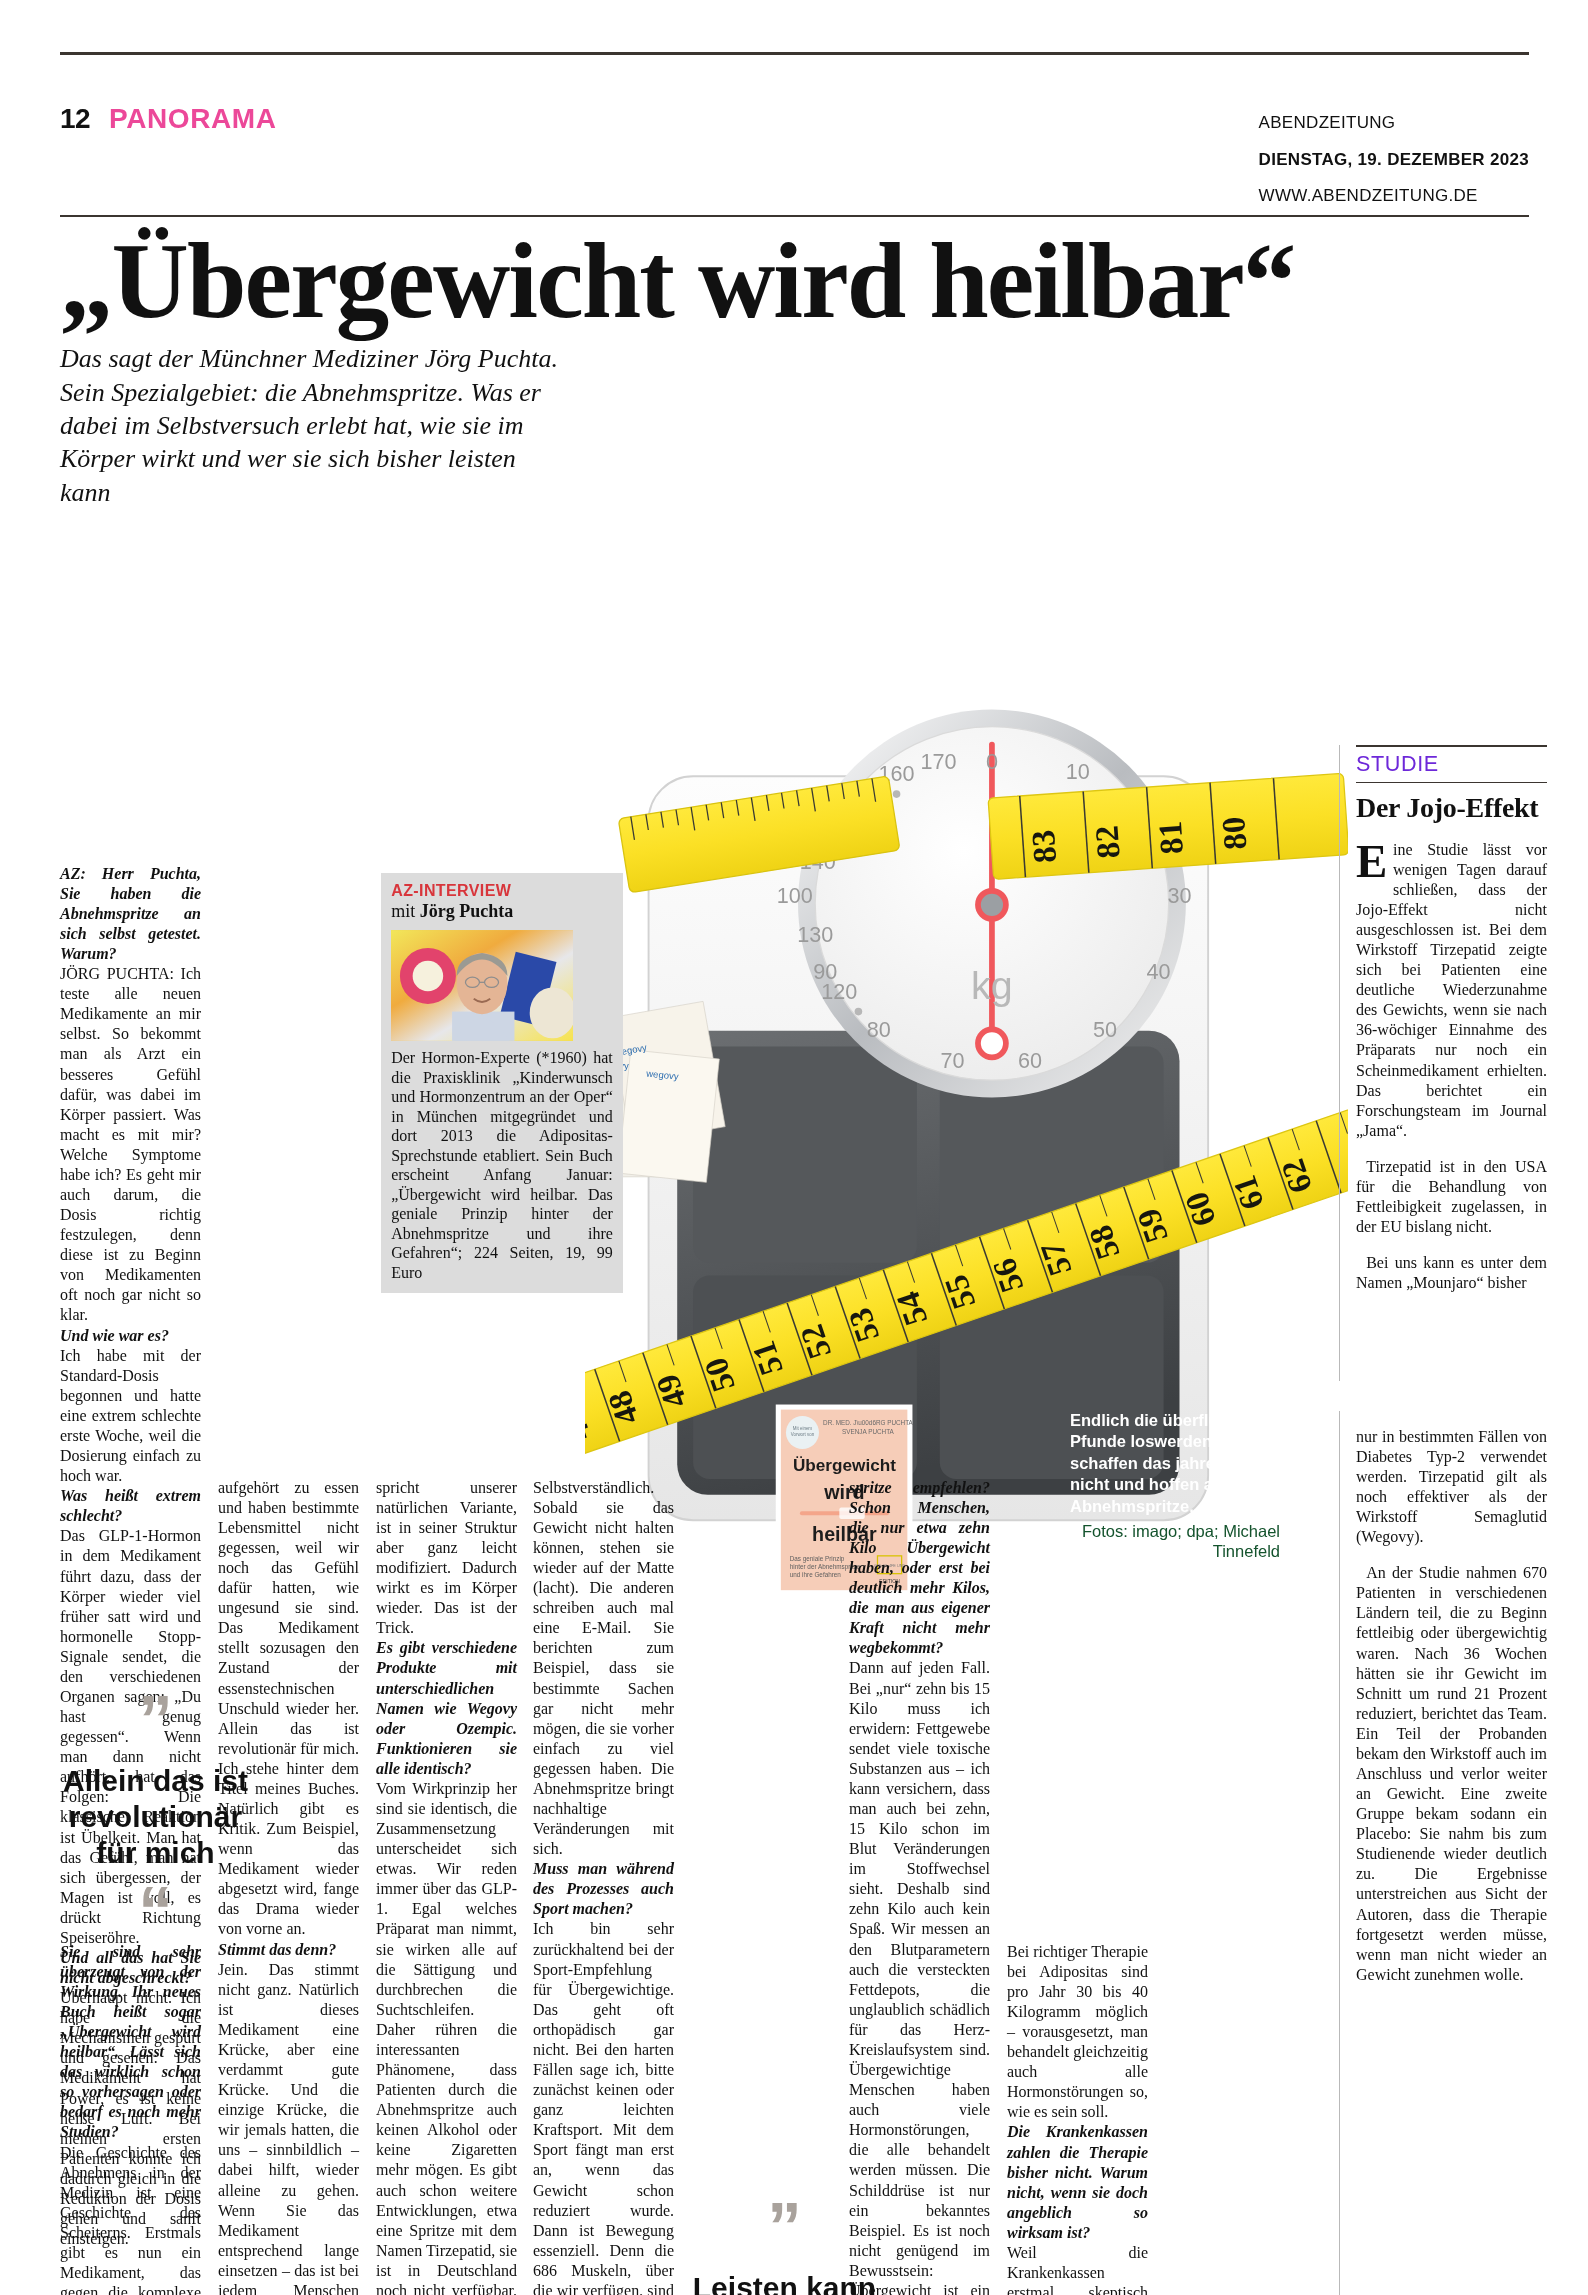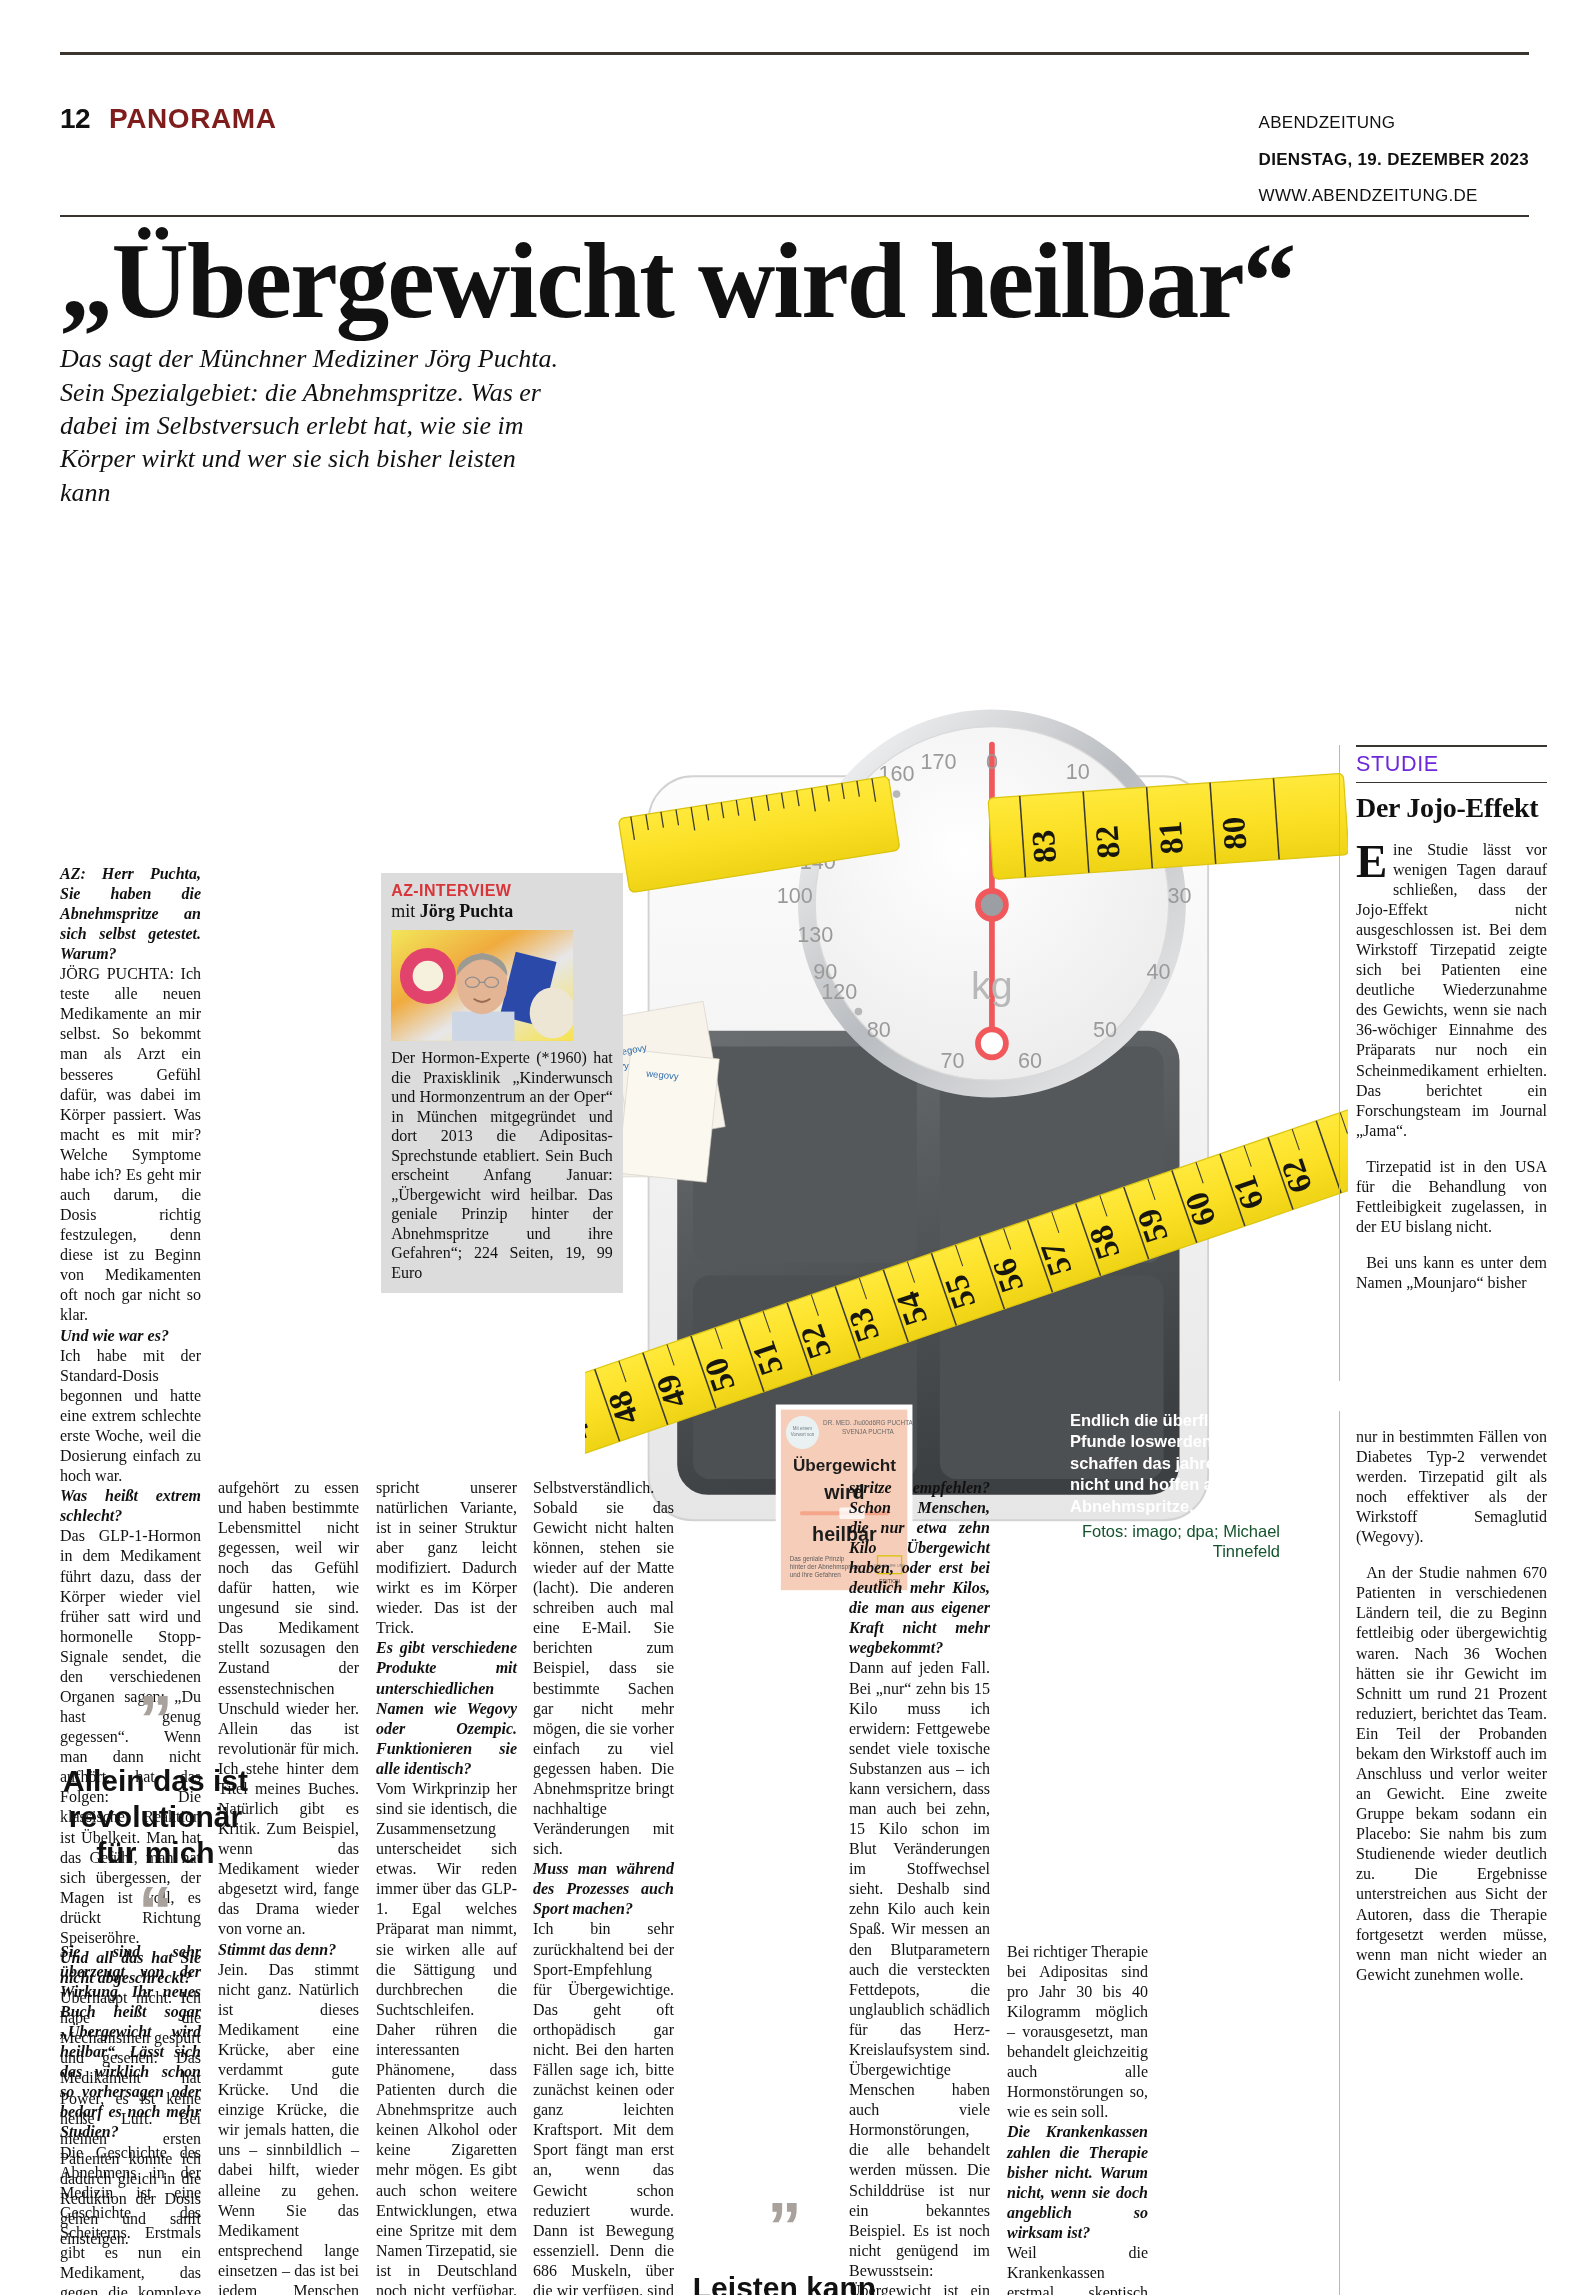--- a/index.html
+++ b/index.html
@@ -15,21 +15,21 @@
 
   
   .page { width:1589px; height:2295px; position:relative; padding:0 60px; }
   .rule-top { border-top:3.2px solid #3b3530; margin-top:52px; }
   .masthead { display:flex; align-items:baseline; justify-content:space-between;
               padding:10.2px 0 9px 0; }
   .mh-left { display:flex; align-items:baseline; gap:19px;margin-top:38px; }
   .mh-pageno { font-family:"Liberation Sans", sans-serif; font-weight:bold;
                font-size:28px; letter-spacing:-0.6px; color:#111; }
   .mh-section { font-family:"Liberation Sans", sans-serif; font-weight:bold;
-                font-size:28px; letter-spacing:0.6px; color:#7f1d1d; }
+                font-size:28px; letter-spacing:0.6px; color:#ec4899; }
   .mh-right { font-family:"Liberation Sans", sans-serif; font-size:17px;
               letter-spacing:0.3px; display:flex; gap:16.5px; align-items:baseline;flex-direction:column; }
   .mh-right .bold { font-weight:bold; }
   .rule-under { border-top:2.5px solid #3b3530; }
 
   
   .headline {
     font-family:"Liberation Serif", serif;
     font-weight:bold;
     font-size:107px;

